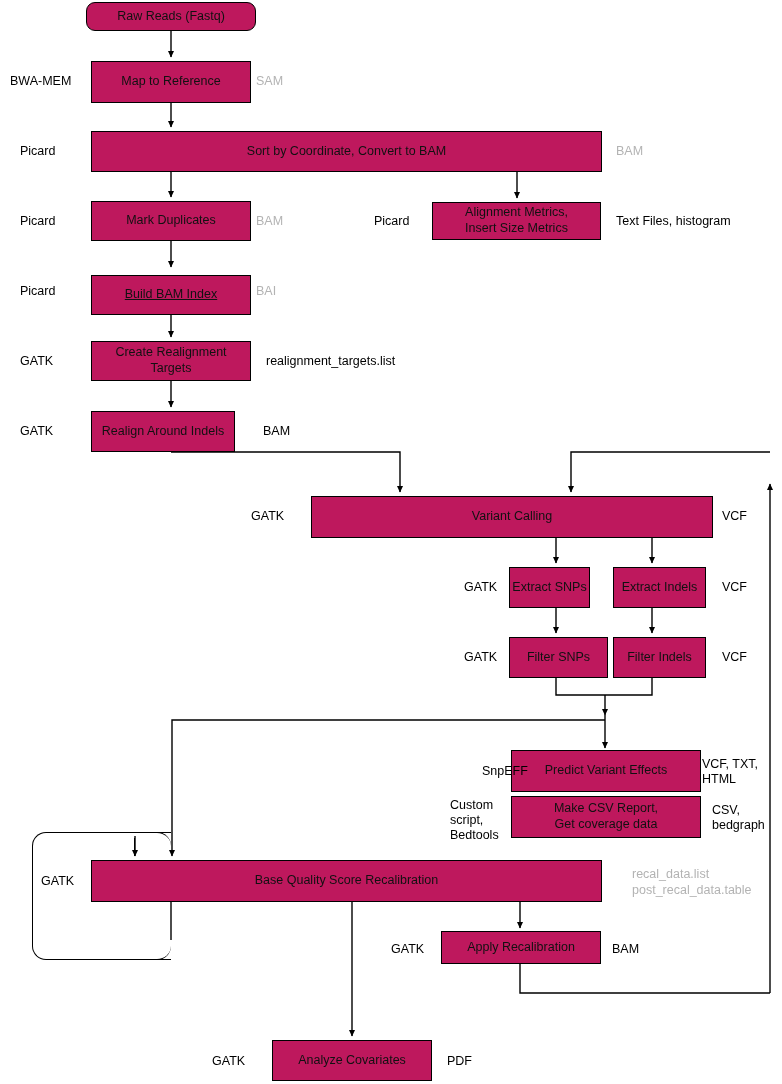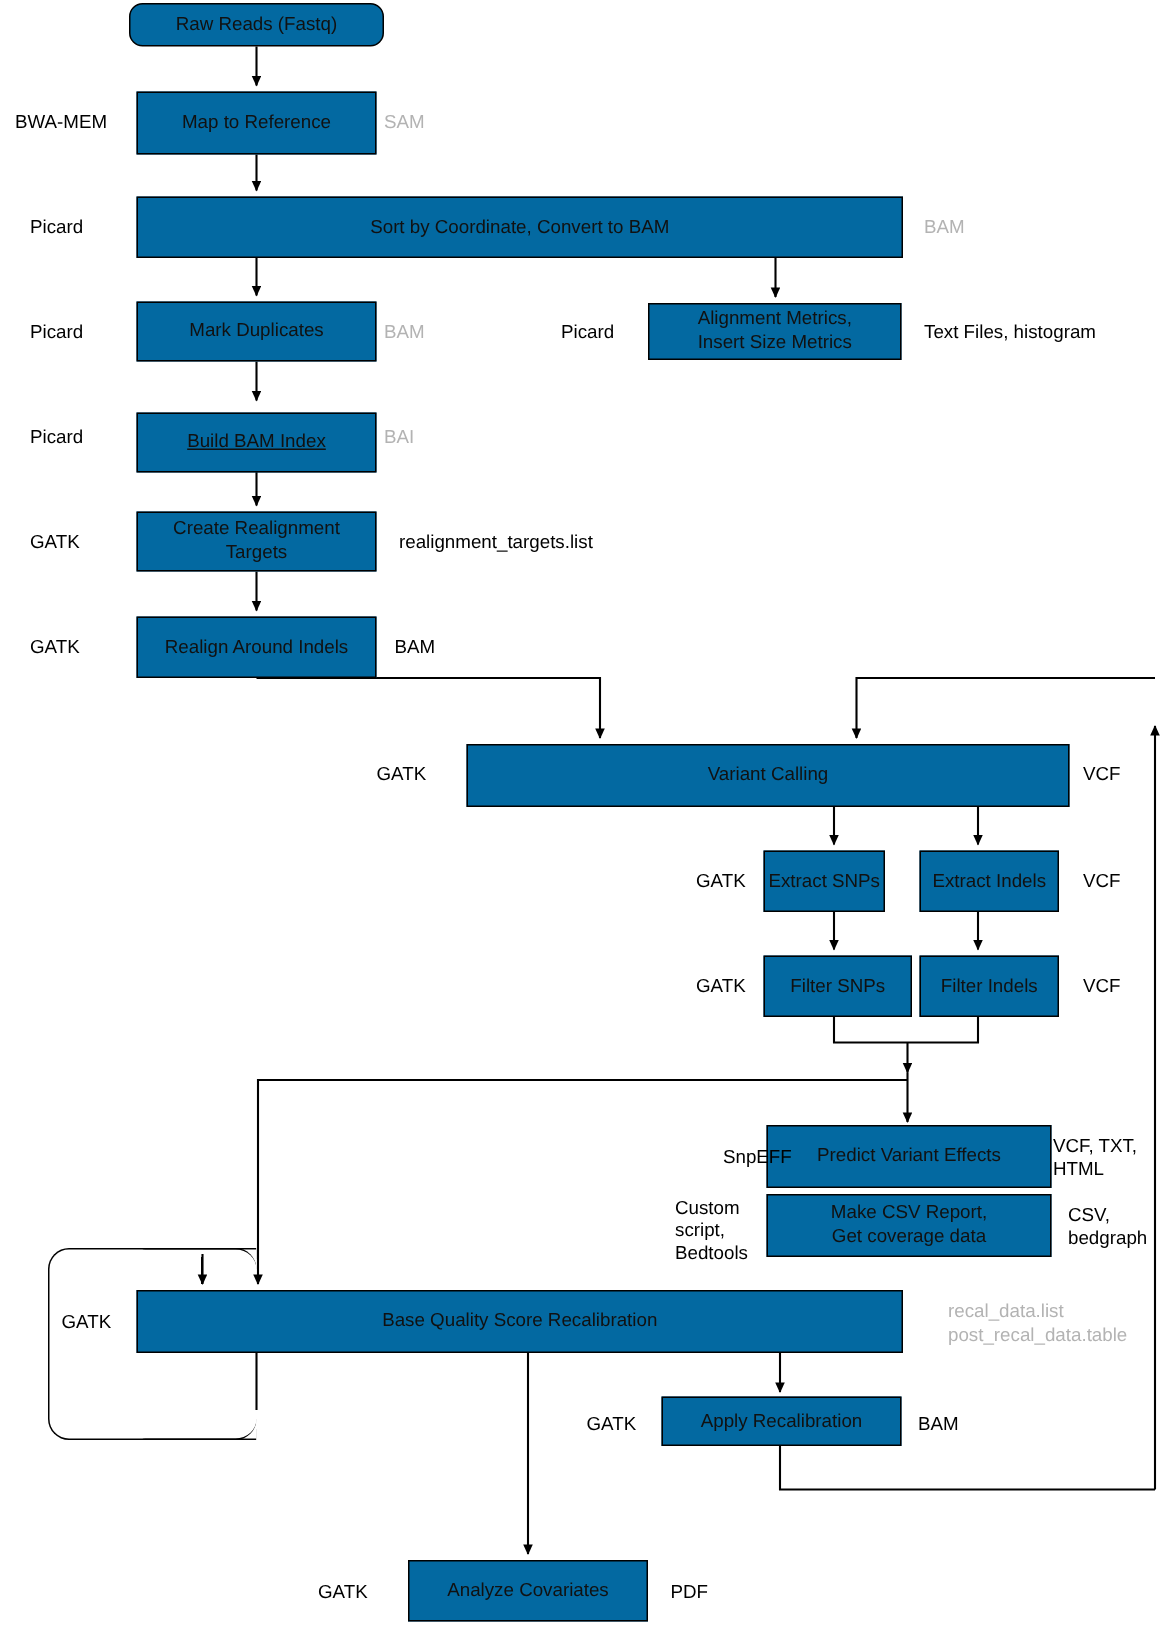--- a/index.html
+++ b/index.html
@@ -21,21 +21,21 @@
     left: 0;
     top: 0;
     width: 782px;
     height: 1084px;
     pointer-events: none;
   }
   .node {
     position: absolute;
     box-sizing: border-box;
     border: 1.4px solid #000000;
-    background: #0369a1;
+    background: #be185d;
     display: flex;
     align-items: center;
     justify-content: center;
     text-align: center;
     font-size: 12.5px;
     color: #111111;
     line-height: 1.25;
     z-index: 2;
   }
   .node.rounded {
@@ -157,21 +157,21 @@
 
   <div class="node" style="left:91px; top:275px; width:160px; height:40px;text-decoration:underline;">
     <span>Build BAM Index</span>
   </div>
 
   <div class="node" style="left:91px; top:341px; width:160px; height:40px;">
     <span>Create Realignment
 Targets</span>
   </div>
 
-  <div class="node" style="left:91px; top:411px; width:160px; height:41px;">
+  <div class="node" style="left:91px; top:411px; width:144px; height:41px;">
     <span>Realign Around Indels</span>
   </div>
 
   <div class="node" style="left:311px; top:496px; width:402px; height:42px;">
     <span>Variant Calling</span>
   </div>
 
   <div class="node" style="left:509px; top:567px; width:81px; height:41px;">
     <span>Extract SNPs</span>
   </div>

